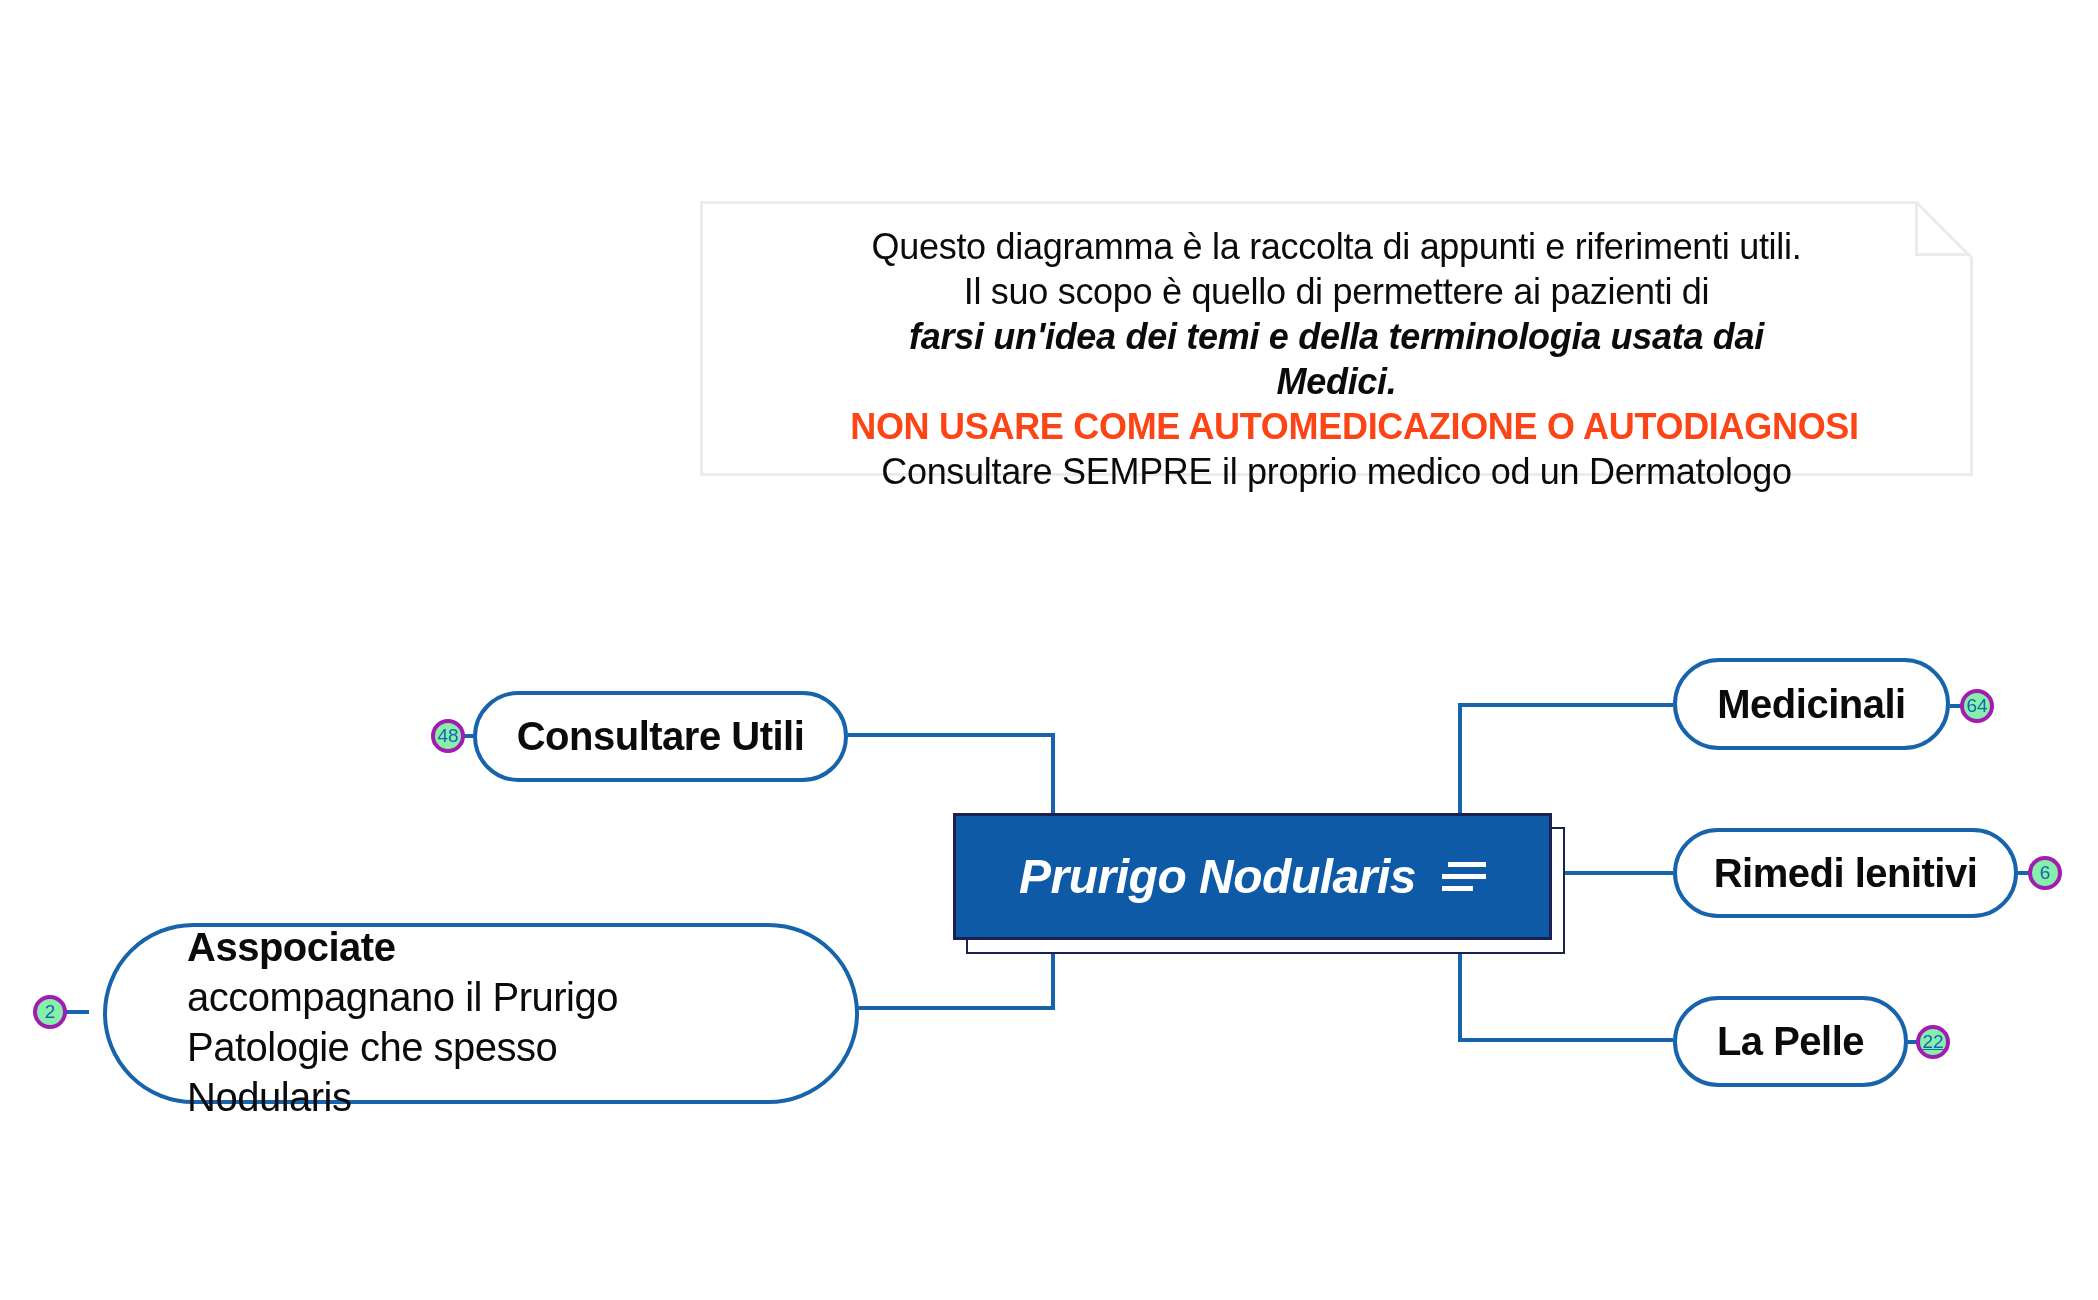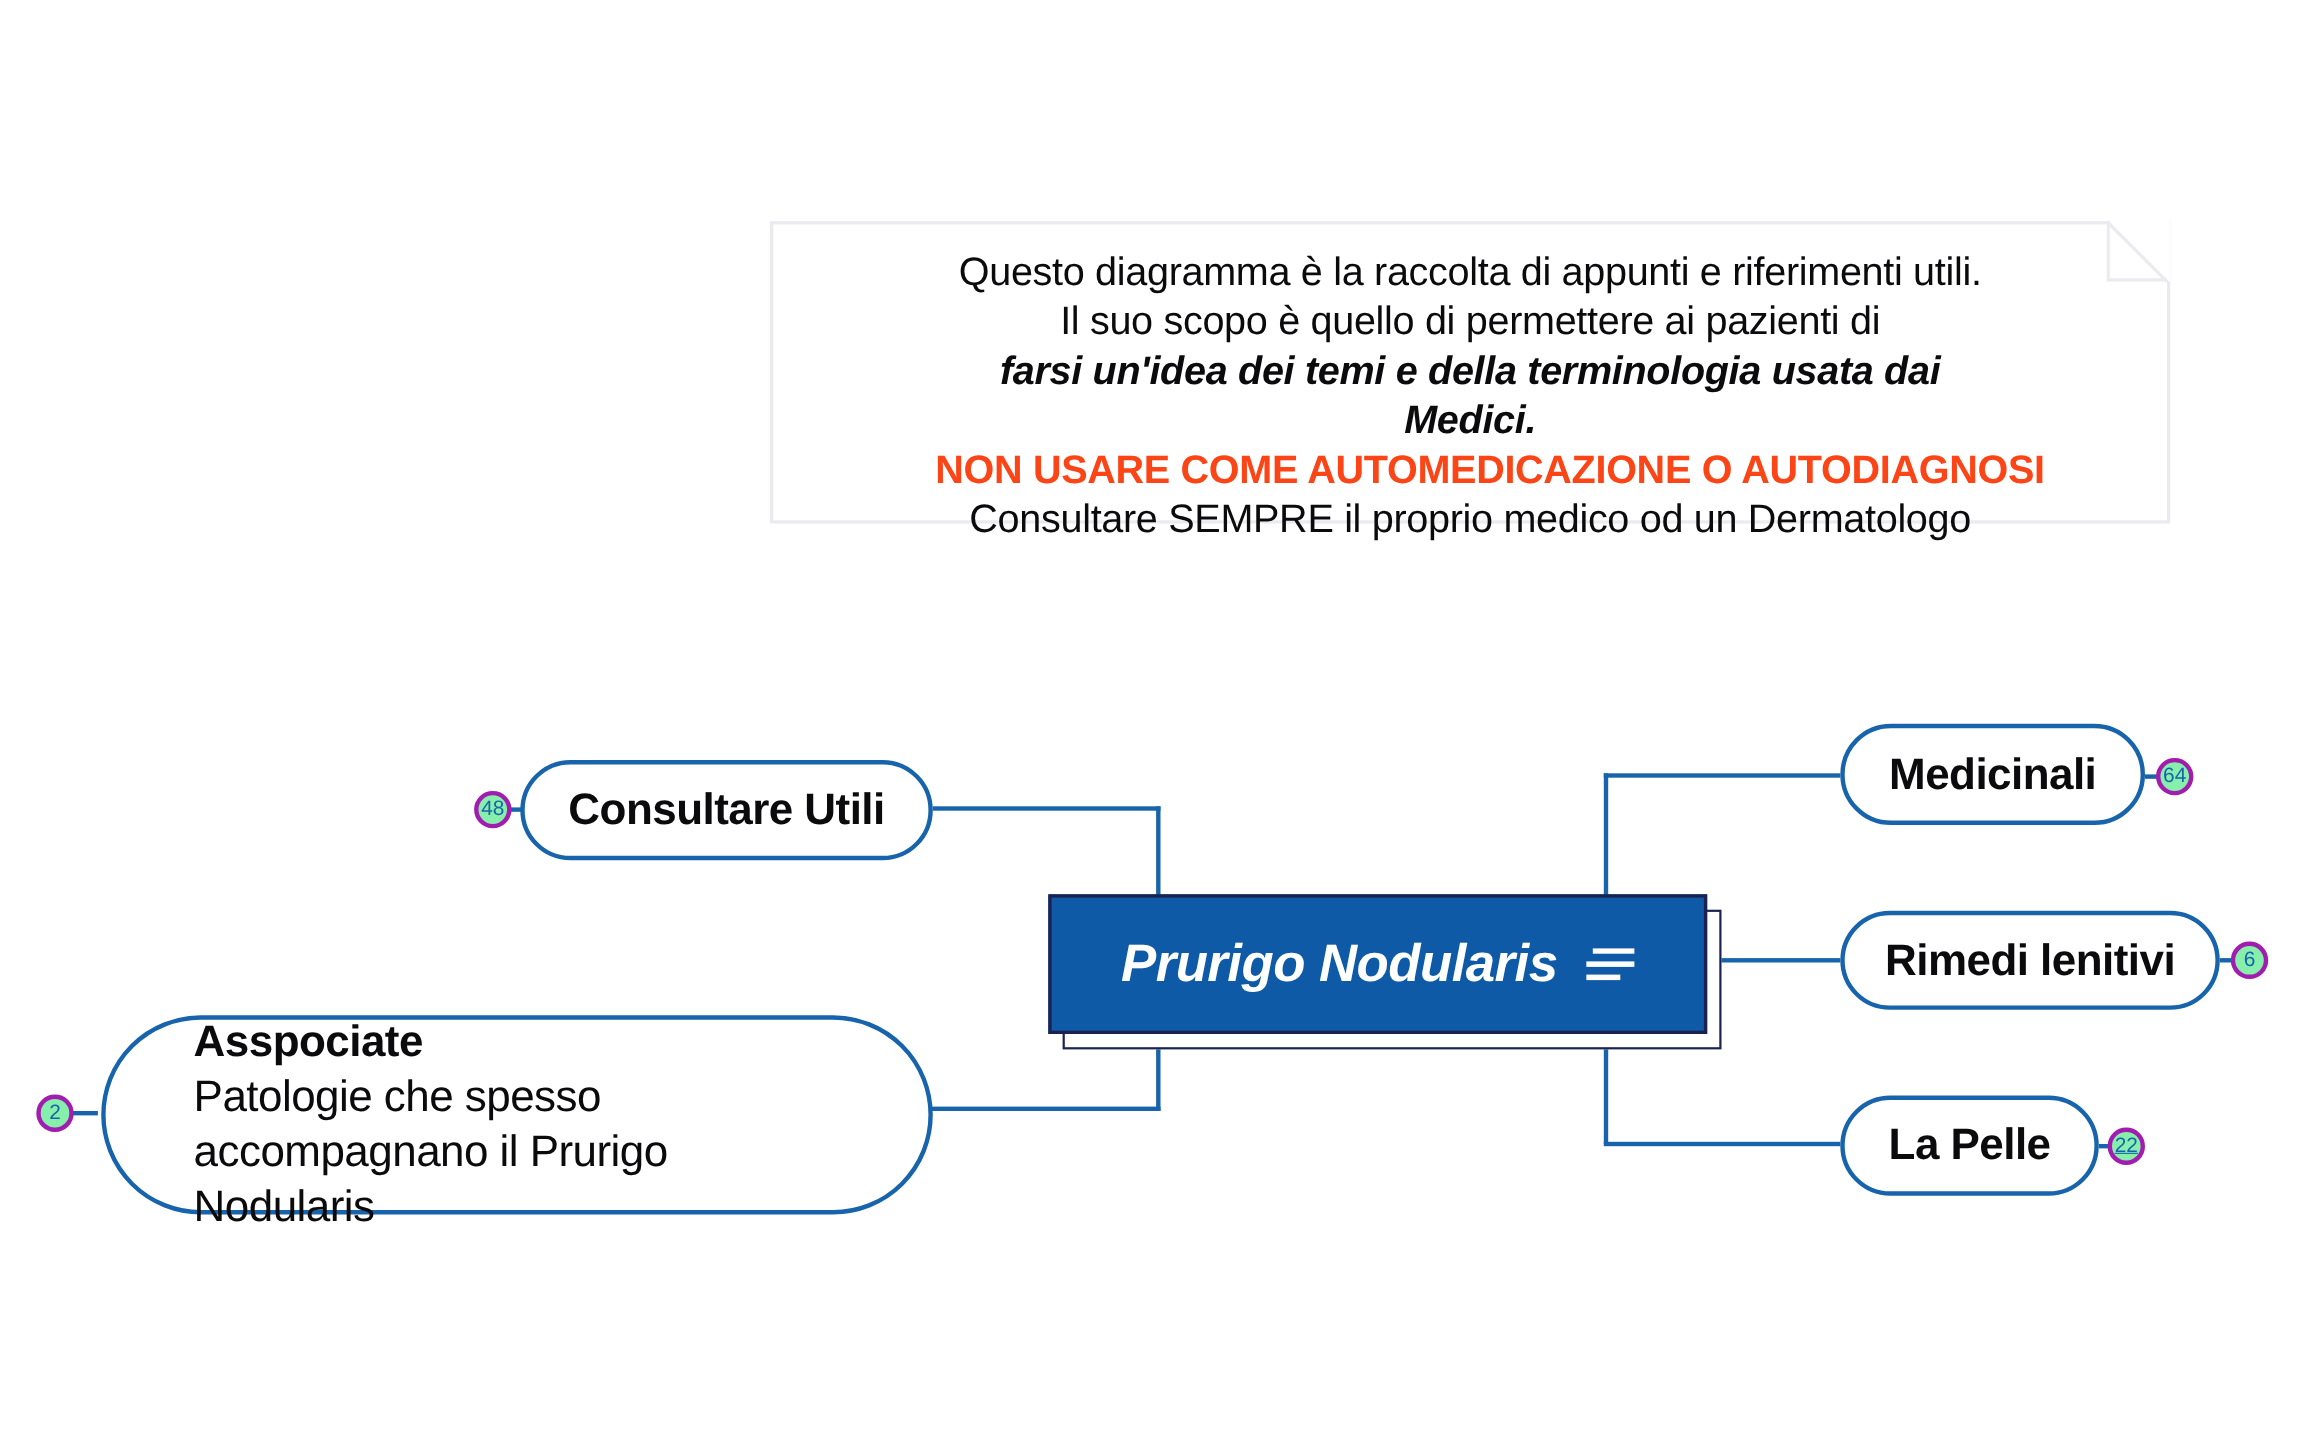--- a/index.html
+++ b/index.html
@@ -60,21 +60,21 @@
     position:absolute;background:#ffffff;border:4px solid #1864ac;box-sizing:border-box;
     z-index:2;display:flex;align-items:center;justify-content:center;
     color:#0b0b0d;font-weight:700;
   }
   .pill-label{font-size:40px;letter-spacing:-0.5px;white-space:nowrap;}
   .pill-rif {left:473px; top:691px; width:375px;height:91px;border-radius:46px;}
   .pill-med {left:1673px;top:658px; width:277px;height:92px;border-radius:46px;}
   .pill-rim {left:1673px;top:828px; width:345px;height:90px;border-radius:45px;}
   .pill-pel {left:1673px;top:996px; width:235px;height:91px;border-radius:46px;}
   .pill-ass {
-    left:92px;top:923px;width:756px;height:181px;border-radius:91px;
+    left:103px;top:923px;width:756px;height:181px;border-radius:91px;
     justify-content:flex-start;overflow:visible;font-weight:400;
   }
   .ass-text{
     padding-left:80px;padding-top:16px;
     font-size:40px;line-height:50px;letter-spacing:-0.5px;
   }
   .ass-title{font-weight:700;}
   
   .badge{
     position:absolute;width:34px;height:34px;border-radius:50%;
@@ -137,22 +137,22 @@
   </div>
 
   <div class="pill pill-rif">
     <span class="pill-label">Consultare Utili</span>
   </div>
   <div class="badge badge-rif">48</div>
 
   <div class="pill pill-ass">
     <div class="ass-text">
       <div class="ass-title">Asspociate</div>
+      <div>accompagnano il Prurigo</div>
       <div>Patologie che spesso</div>
-      <div>accompagnano il Prurigo</div>
       <div>Nodularis</div>
     </div>
   </div>
   <div class="badge badge-ass">2</div>
 
   <div class="pill pill-med">
     <span class="pill-label">Medicinali</span>
   </div>
   <div class="badge badge-med">64</div>
 

